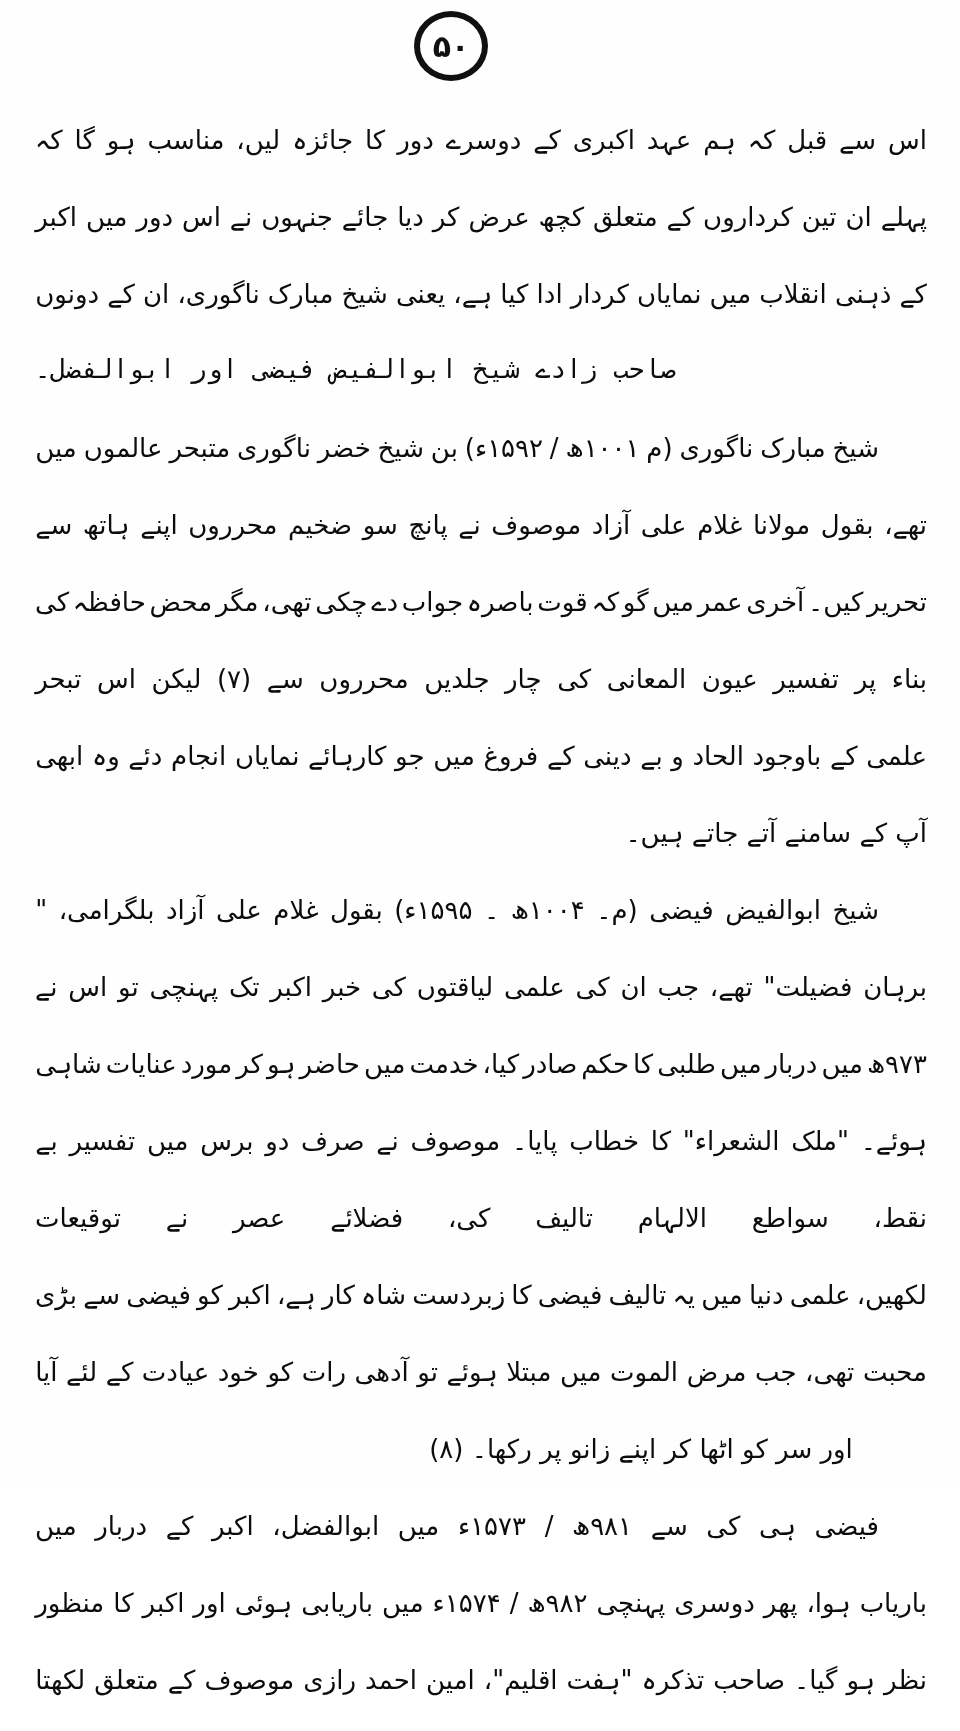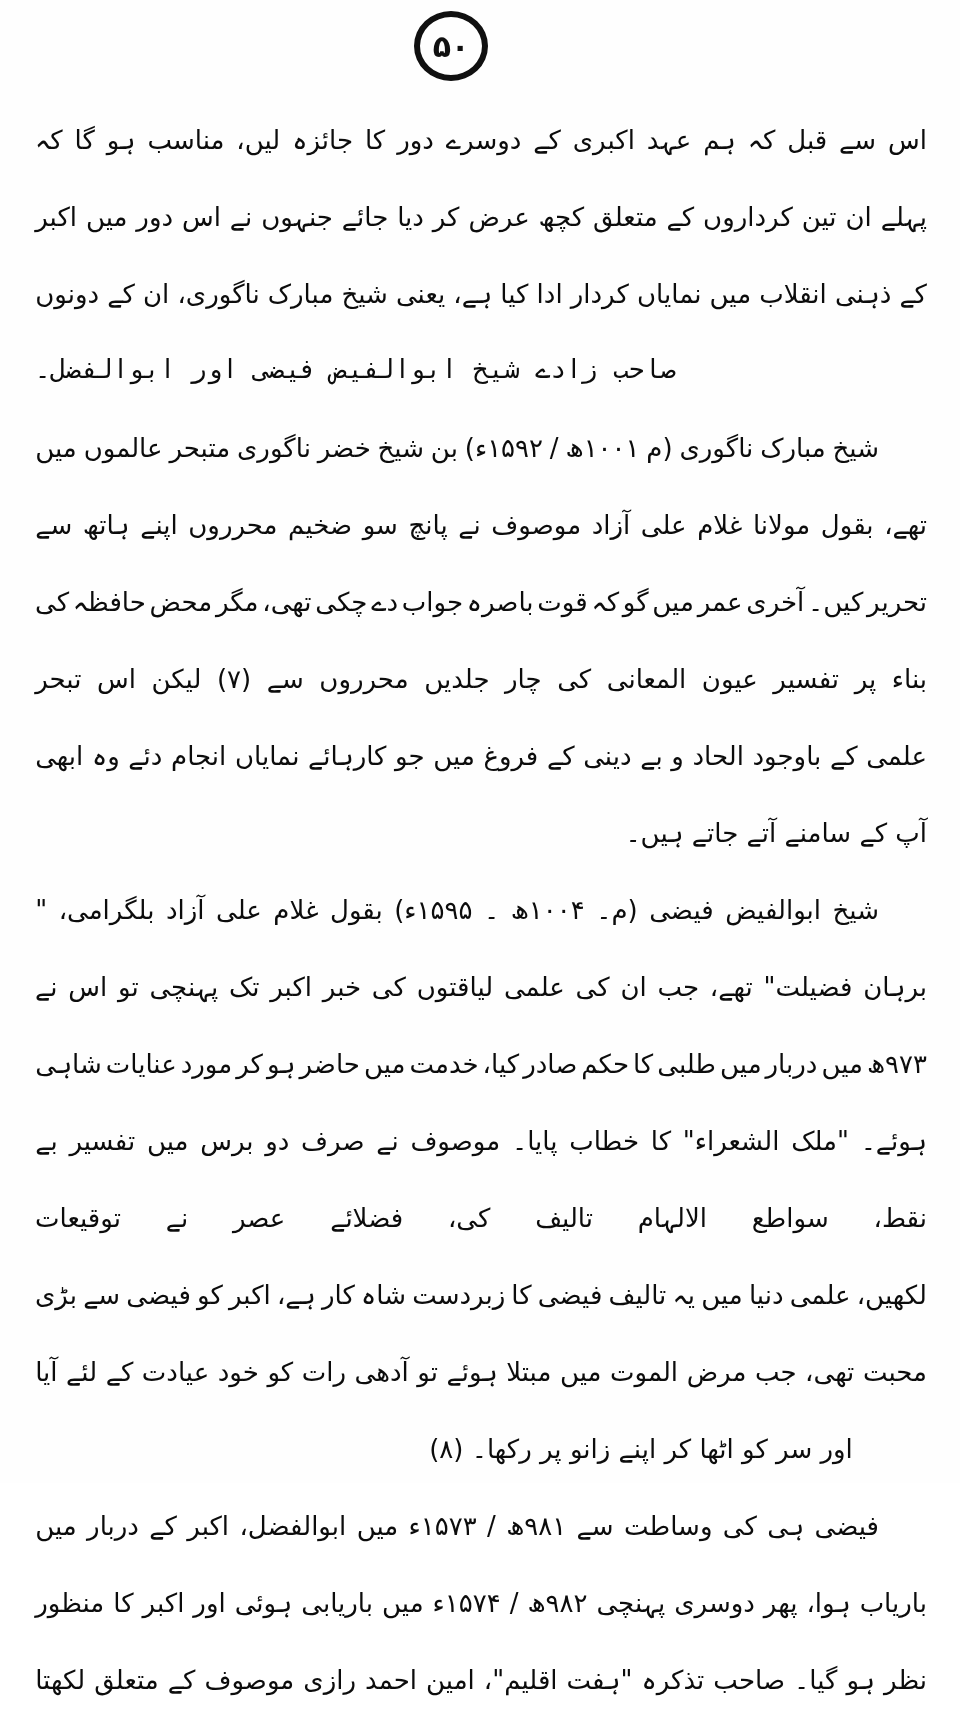--- a/index.html
+++ b/index.html
@@ -338,21 +338,20 @@
         <span>عیادت</span>
         <span>کے</span>
         <span>لئے</span>
         <span>آیا</span>
       </div>
       <div class="line align-center-right">اور سر کو اٹھا کر اپنے زانو پر رکھا۔ (۸)</div>
       <div class="line align-justify indent-first">
         <span>فیضی</span>
         <span>ہی</span>
         <span>کی</span>
-        <span>وساطت</span>
         <span>سے</span>
         <span>۹۸۱ھ</span>
         <span>/</span>
         <span>۱۵۷۳ء</span>
         <span>میں</span>
         <span>ابوالفضل،</span>
         <span>اکبر</span>
         <span>کے</span>
         <span>دربار</span>
         <span>میں</span>

